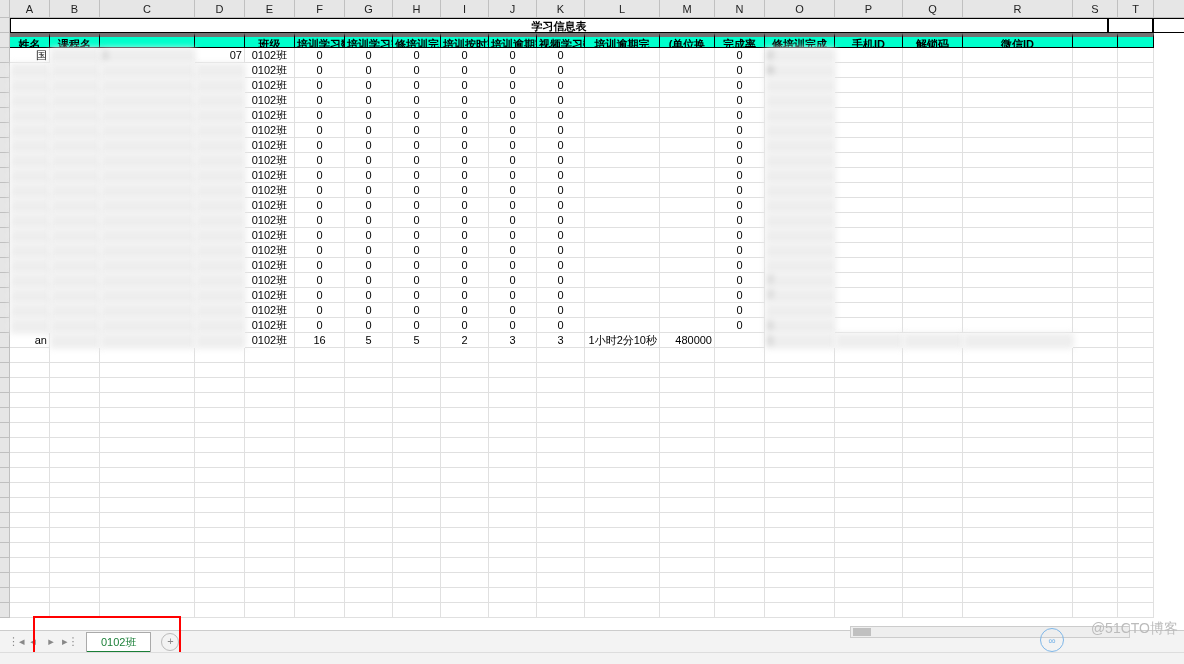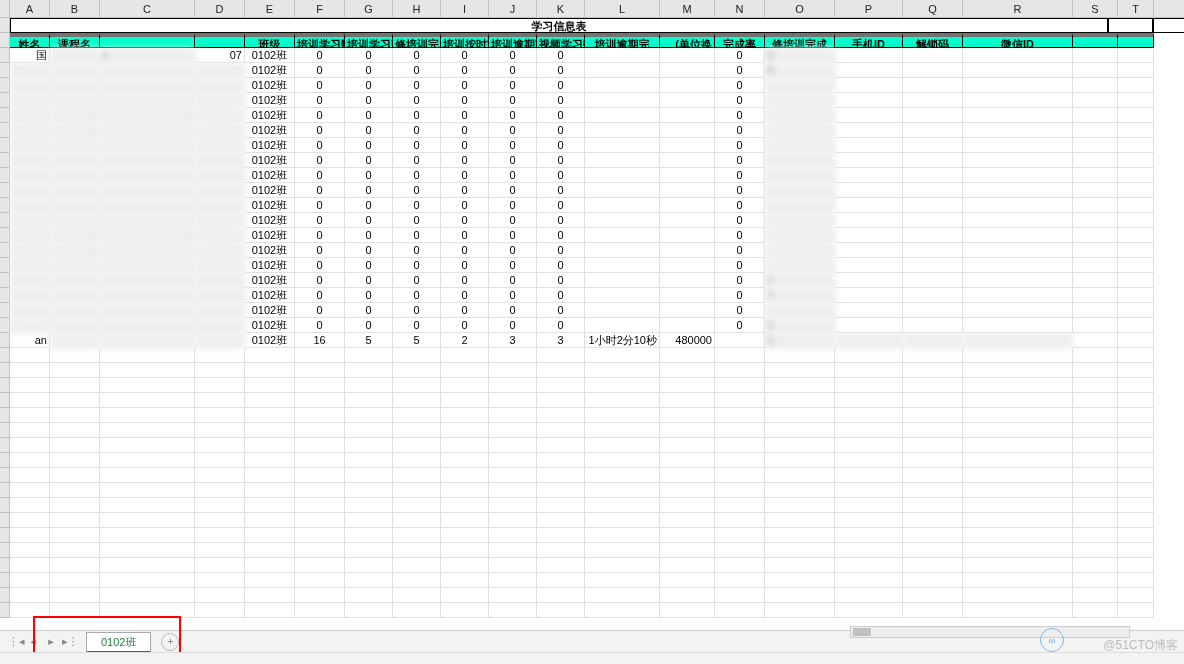--- a/index.html
+++ b/index.html
@@ -87,21 +87,21 @@
   .cC{width:95px;}
   .cD{width:50px;}
   .cE{width:50px;}
   .cF{width:50px;}
   .cG{width:48px;}
   .cH{width:48px;}
   .cI{width:48px;}
   .cJ{width:48px;}
   .cK{width:48px;}
   .cL{width:75px;}
-  .cM{width:55px;text-align:right;}
+  .cM{width:55px;}
   .cN{width:50px;text-align:center;}
   .cO{width:70px;}
   .cP{width:68px;}
   .cQ{width:60px;}
   .cR{width:110px;}
   .cS{width:45px;}
   .cT{width:36px;}
   .merged-title {
     flex-shrink:0;
     border:1px solid #000;
@@ -154,21 +154,21 @@
     left:33px; bottom:4px;
     width:148px; height:44px;
     border:2px solid #ff0000;
     pointer-events:none;
   }
   .status {
     position:absolute;bottom:0;left:0;right:0;height:12px;
     background:#f3f3f3;border-top:1px solid #ddd;font-size:10px;
   }
   .watermark {
-    position:absolute;right:6px;bottom:10px;font-size:12px;color:#bbb;
+    position:absolute;right:6px;bottom:26px;font-size:14px;color:#bbb;
   }
   .assist-bubble{
     position:absolute;right:120px;bottom:12px;width:24px;height:24px;
     border:1px solid #7fb7e8;border-radius:50%;display:flex;align-items:center;justify-content:center;
     color:#7fb7e8;font-size:10px;
   }
 </style>
 </head>
 <body>
 

